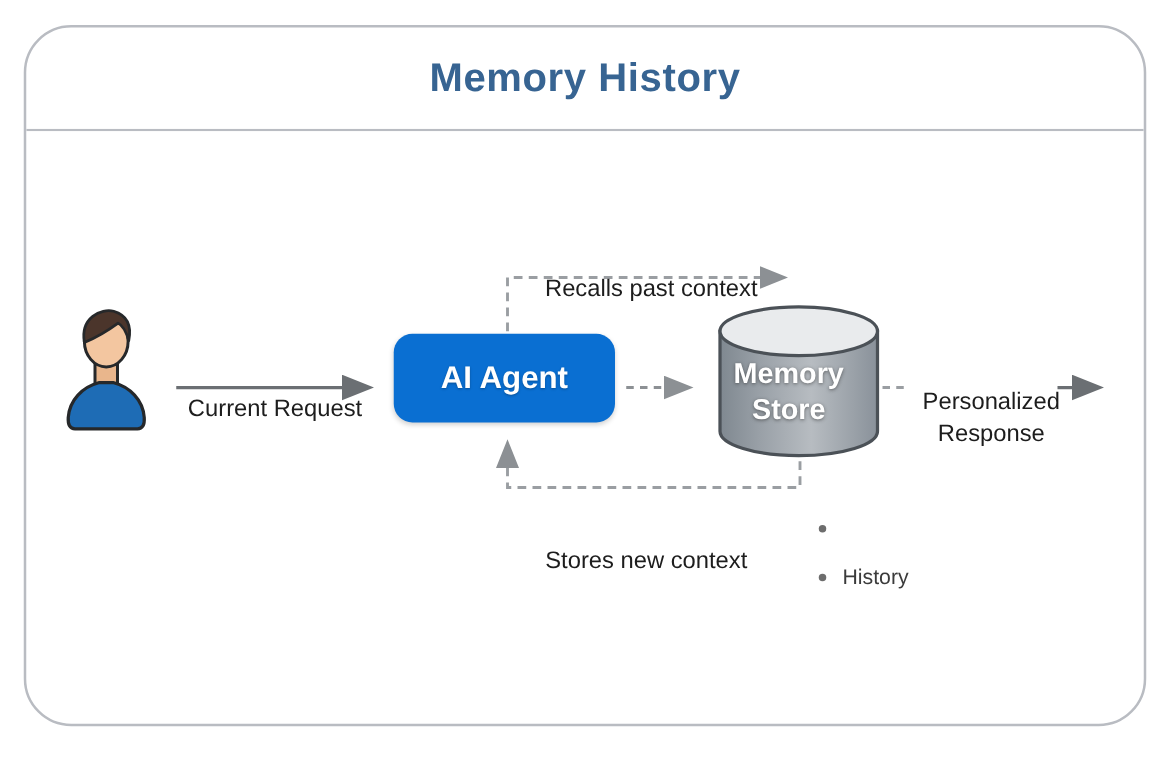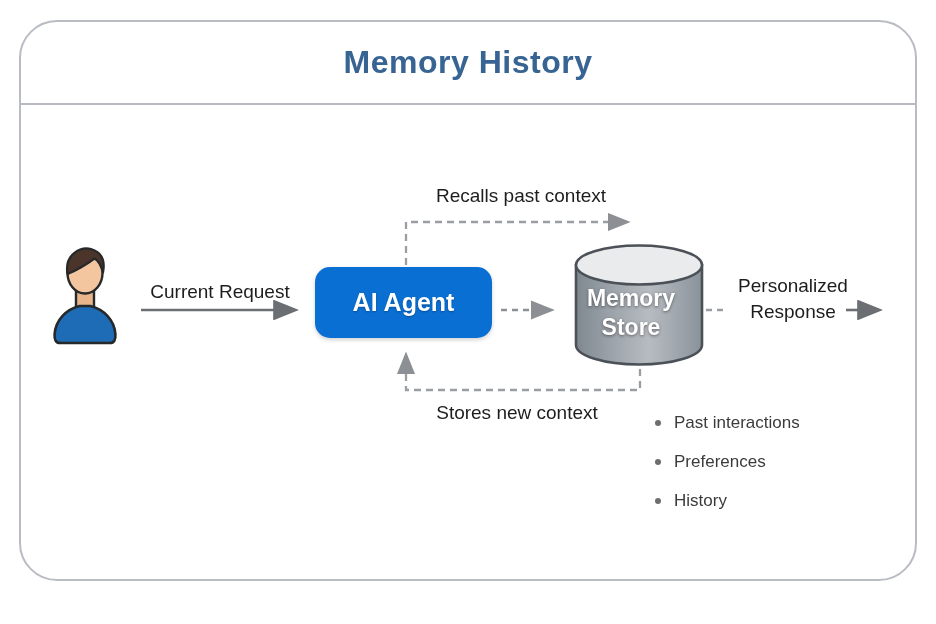--- a/index.html
+++ b/index.html
@@ -16,21 +16,21 @@
     position:absolute;left:0;top:0;width:100%;height:81px;
     border-bottom:2px solid #b9bcc2;
     display:flex;align-items:center;justify-content:center;
     border-top-left-radius:36px;border-top-right-radius:36px;
   }
   .title{
     font-size:32px;font-weight:bold;color:#376492;letter-spacing:.5px;
   }
   .lbl{
     position:absolute;text-align:center;color:#1d1d1d;
-    font-size:19px;line-height:25px;white-space:pre-line;
+    font-size:19px;line-height:25px;white-space:pre-line;margin-top:36px;
   }
   .agent-box{
     position:absolute;left:315px;top:267px;width:177px;height:71px;
     background:#0a6fd2;border-radius:15px;
     display:flex;align-items:center;justify-content:center;
     box-shadow:0 2px 4px rgba(0,0,0,.18);
     text-align:center;
   }
   .agent-box .agent-label{
     color:#ffffff;font-size:25px;font-weight:bold;
@@ -106,23 +106,18 @@
 
 <div class="lbl" style="left:131px;top:279px;width:178px;">Current Request</div>
 <div class="lbl" style="left:411px;top:183px;width:220px;">Recalls past context</div>
 <div class="lbl" style="left:407px;top:400px;width:220px;">Stores new context</div>
 <div class="lbl" style="left:713px;top:273px;width:160px;line-height:26px;">Personalized
 Response</div>
 
 <div class="notes">
   <div class="note-item">
     <span class="note-bullet"></span>
-    <span class="note-text">Past interactions</span>
-  </div>
-  <div class="note-item">
-    <span class="note-bullet"></span>
-    <span class="note-text">Preferences</span>
   </div>
   <div class="note-item">
     <span class="note-bullet"></span>
     <span class="note-text">History</span>
   </div>
 </div>
 
 </body></html>

